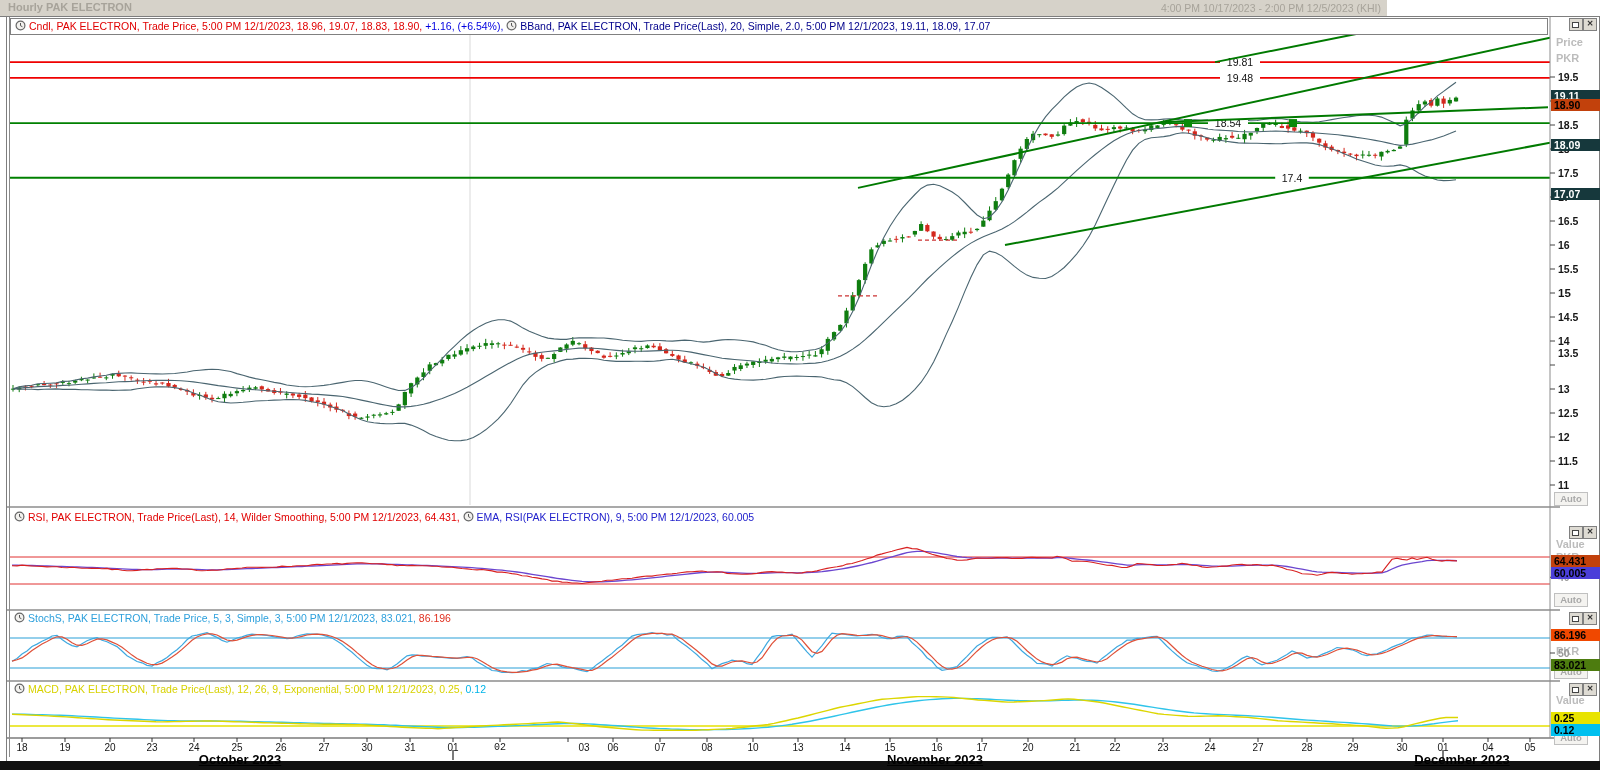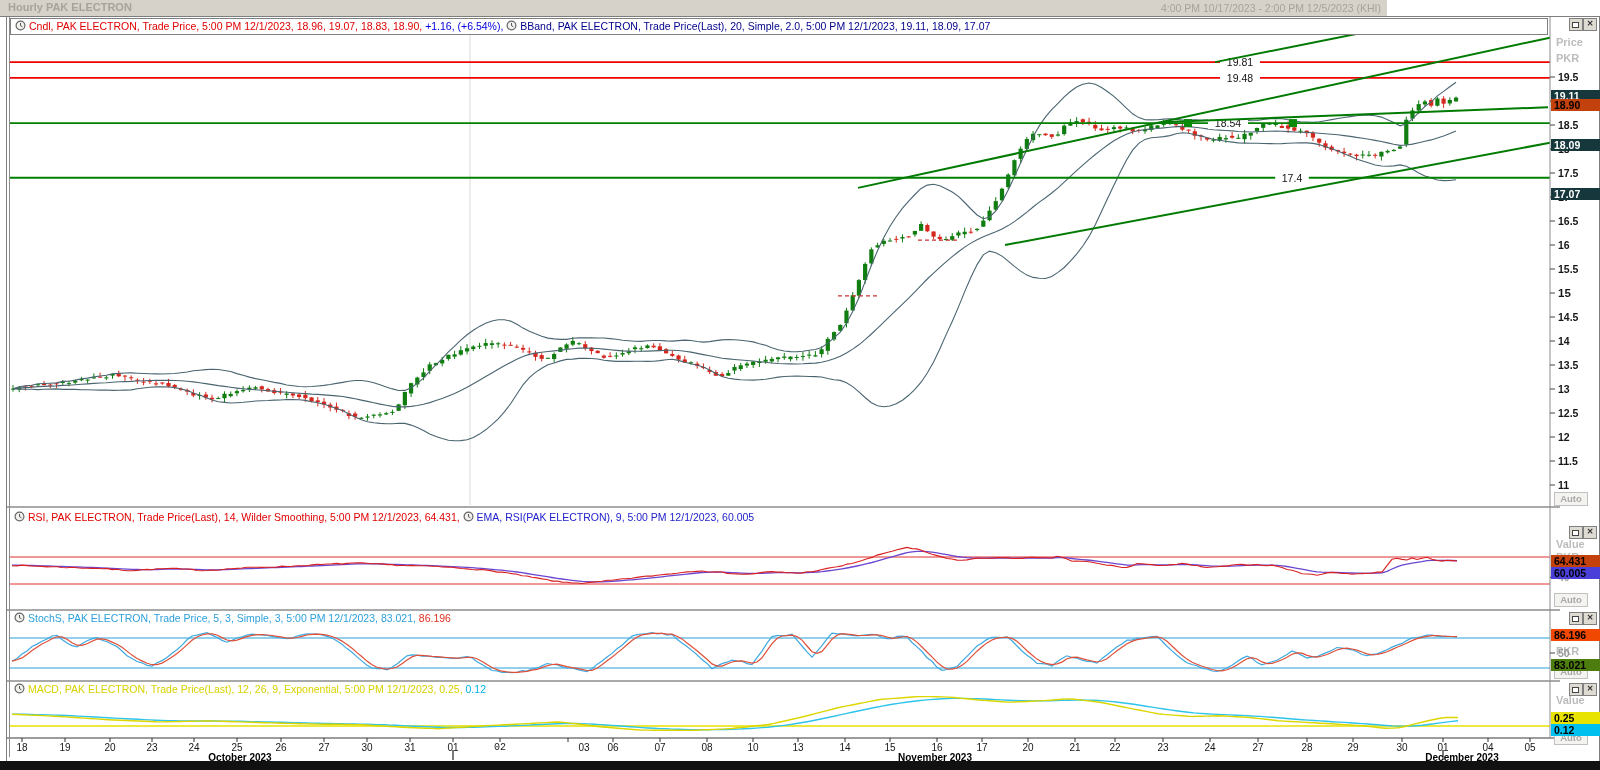--- a/index.html
+++ b/index.html
@@ -28,21 +28,21 @@
            background:#f4f3f0;color:#a8a8a8;font-size:9.5px;font-weight:bold;text-align:center;
            line-height:12px;z-index:1;}
   .winicons{position:absolute;left:1569px;z-index:4;width:30px;height:13px;}
   .wicon{position:absolute;top:0;width:12px;height:11px;border:1px solid #808080;background:#dedbd3;
          text-align:center;line-height:10px;font-size:8px;color:#333;}
   .wicon.min{left:0;}
   .wicon.cls{left:14px;font-weight:bold;}
   .wicon.min i{position:absolute;left:2px;top:3px;width:5px;height:4px;border:1px solid #444;background:#fff;}
   
   .xlab{position:absolute;top:742px;transform:translateX(-50%);font-size:10px;color:#161616;z-index:2;}
-  .xmonth{position:absolute;top:752px;transform:translateX(-50%);font-size:10px;font-weight:bold;color:#000;z-index:2;}
+  .xmonth{position:absolute;top:752px;transform:translateX(-50%);font-size:13px;font-weight:bold;color:#000;z-index:2;text-decoration:underline;}
   .bottombar{position:absolute;left:0;top:761px;width:1600px;height:9px;background:#111;}
   .frame{position:absolute;pointer-events:none;border:1px solid #7e7e7e;}
 </style>
 </head>
 <body>
 
 <div id="stage">
 
   <svg id="chart-svg" width="1600" height="770">
       <defs>
@@ -675,21 +675,21 @@
         <span class="tick" style="top: 119px;">18.5</span>
         <span class="tick" style="top: 143px;">18</span>
         <span class="tick" style="top: 167px;">17.5</span>
         <span class="tick" style="top: 191px;">17</span>
         <span class="tick" style="top: 215px;">16.5</span>
         <span class="tick" style="top: 239px;">16</span>
         <span class="tick" style="top: 263px;">15.5</span>
         <span class="tick" style="top: 287px; font-size: 11.5px;">15</span>
         <span class="tick" style="top: 311px;">14.5</span>
         <span class="tick" style="top: 335px;">14</span>
-        <span class="tick" style="top: 359px;">13.5</span>
+        <span class="tick" style="top: 347px;">13.5</span>
         <span class="tick" style="top: 383px;">13</span>
         <span class="tick" style="top: 407px;">12.5</span>
         <span class="tick" style="top: 431px;">12</span>
         <span class="tick" style="top: 455px;">11.5</span>
         <span class="tick" style="top: 479px;">11</span>
         <div class="badge" style="top: 89.72px; background: rgb(22, 56, 60); color: rgb(255, 255, 255);">19.11</div>
         <div class="badge" style="top: 99px; background: #c2410c; color: rgb(0, 0, 0);">18.90</div>
         <div class="badge" style="top: 138.68px; background: rgb(22, 56, 60); color: rgb(255, 255, 255);">18.09</div>
         <div class="badge" style="top: 187.64px; background: rgb(22, 56, 60); color: rgb(255, 255, 255);">17.07</div>
       </div>

